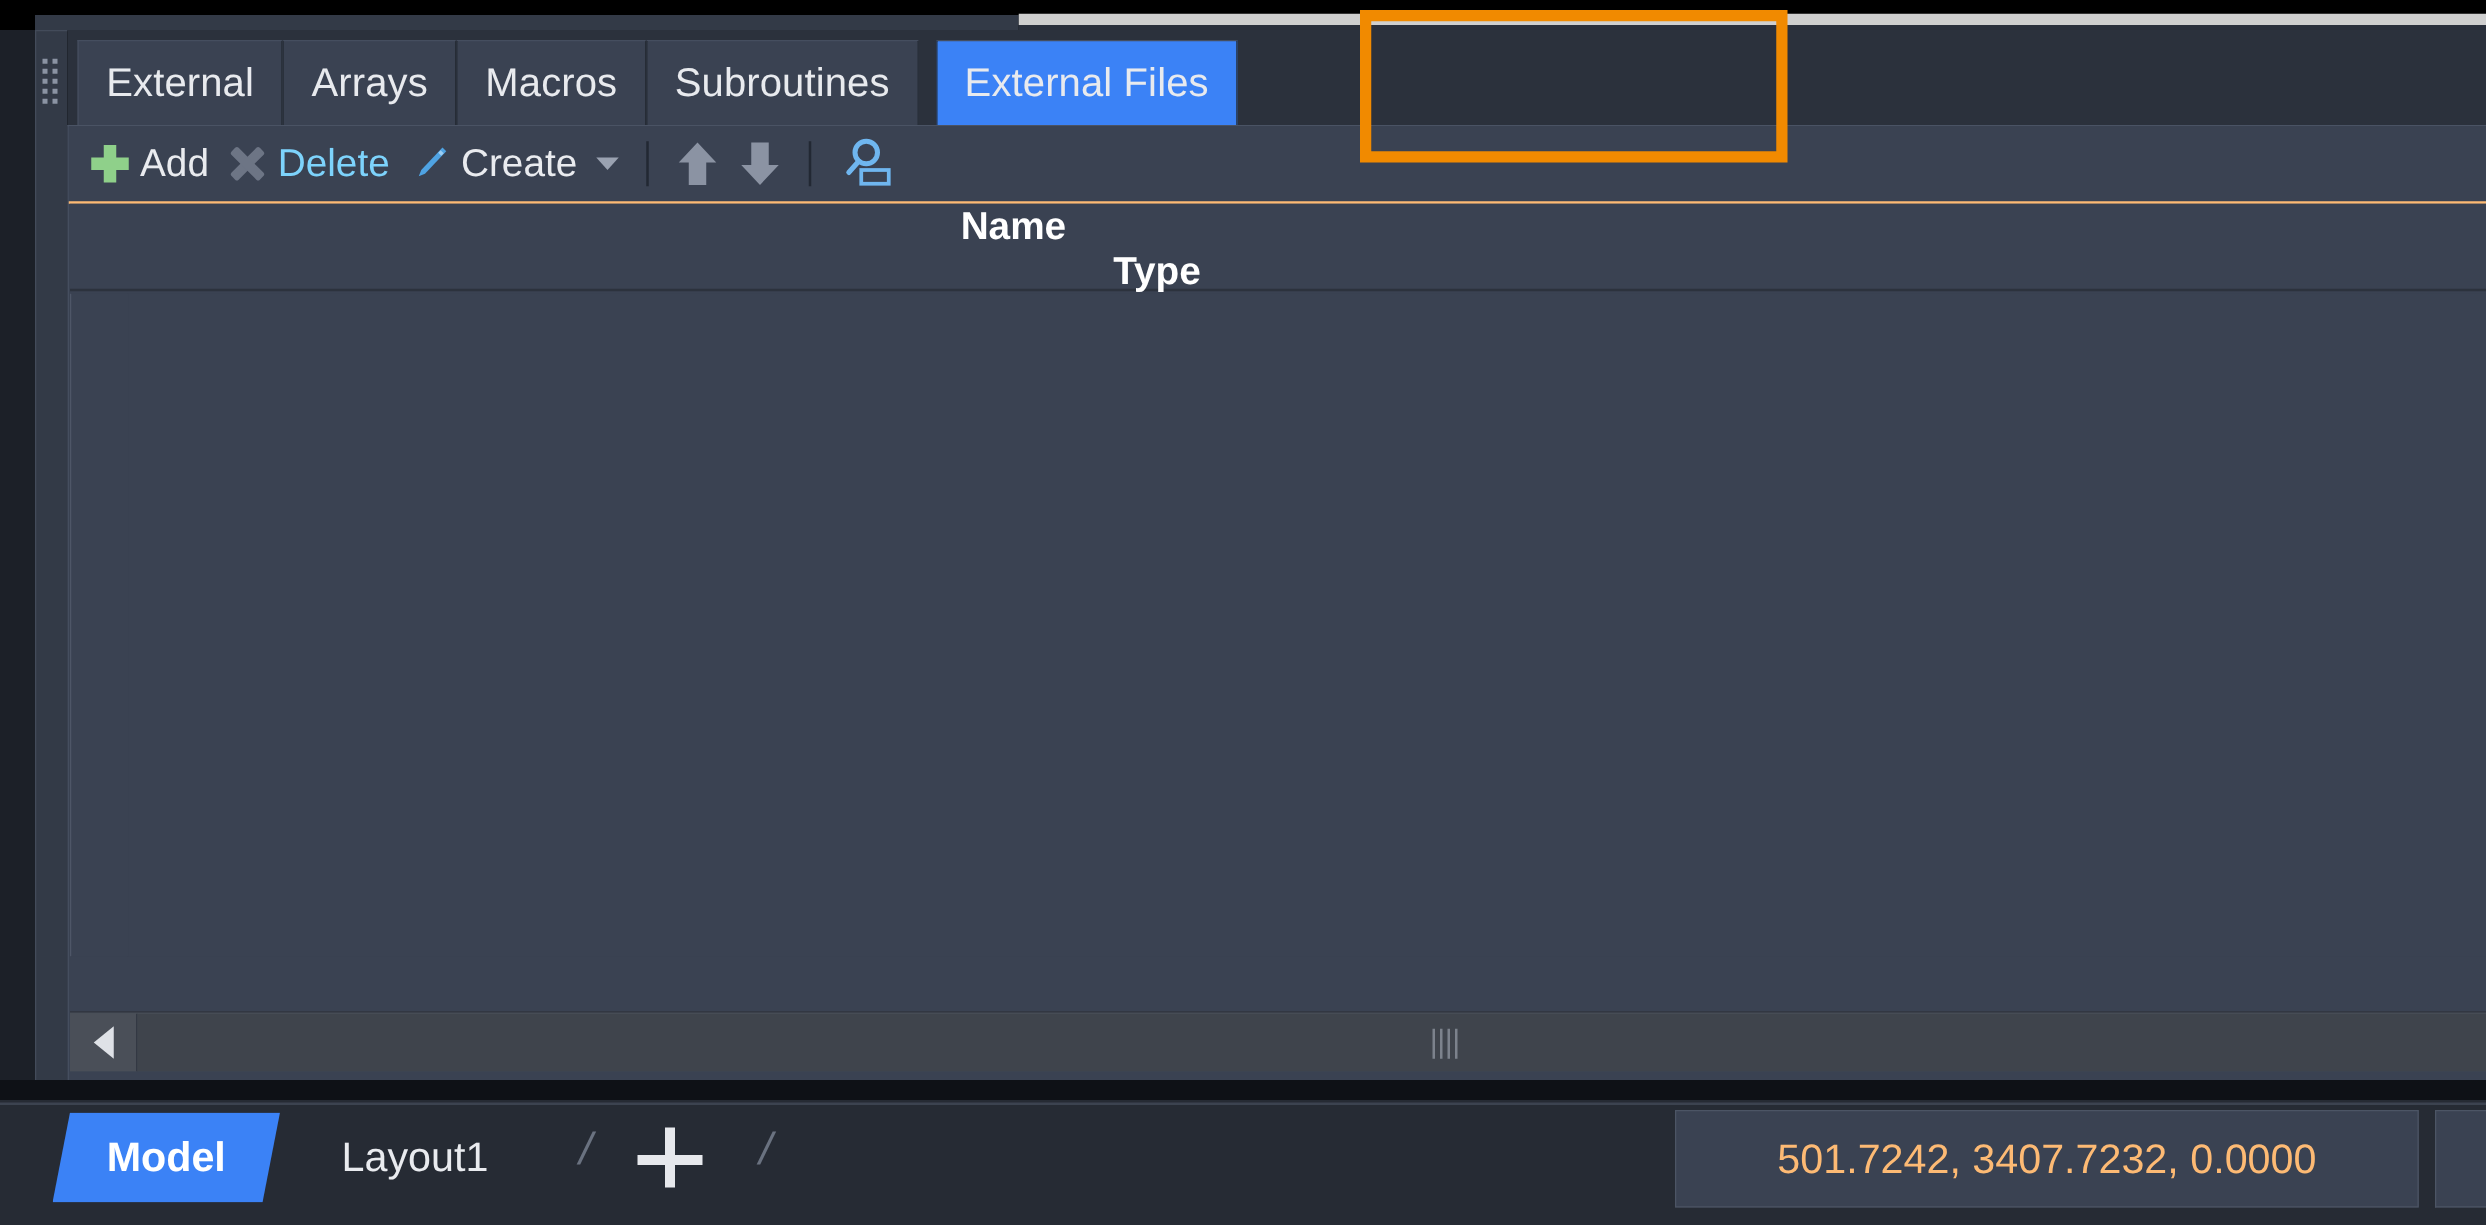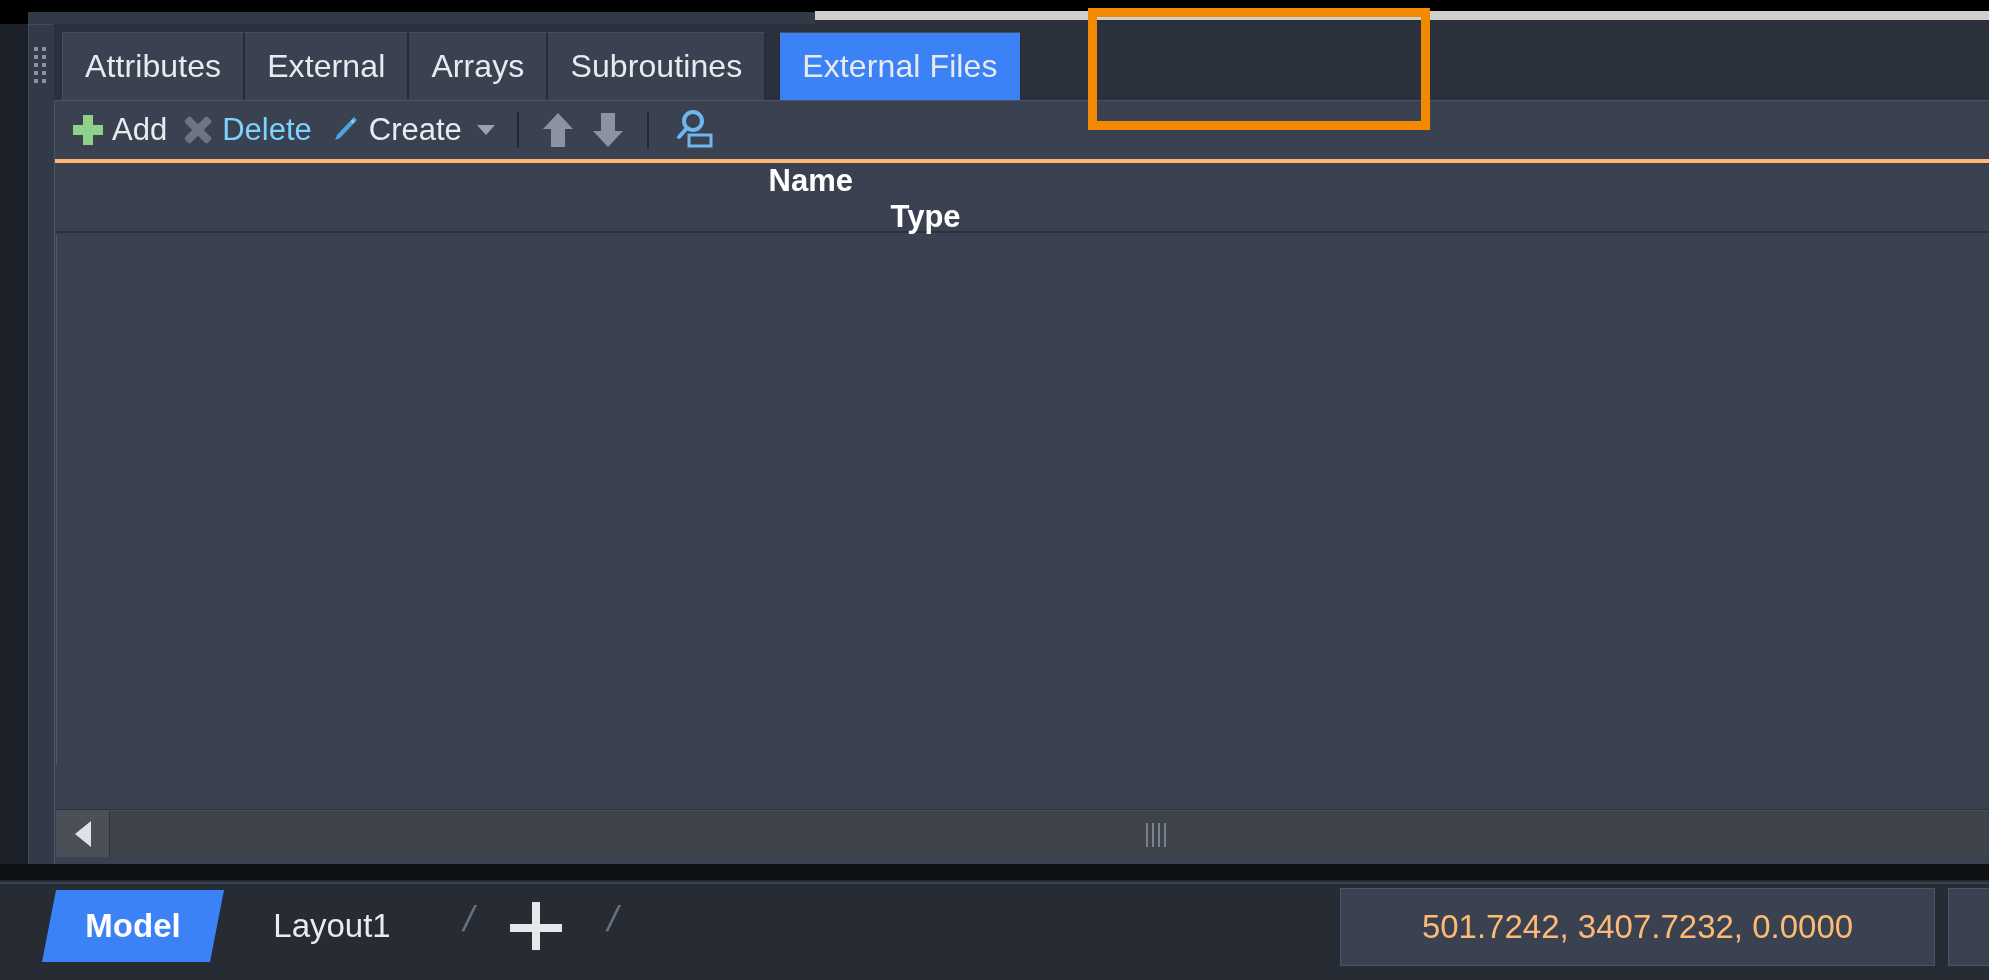--- a/index.html
+++ b/index.html
@@ -100,21 +100,21 @@
     border-top: 1px solid #4a5364;
     border-left: 1px solid #4a5364;
   }
 
   
   .toolbar {
     position: absolute; left: 55px; top: 101px; width: 1934px; height: 62px;
     background: #3a4252;
     display: flex; align-items: center;
     padding-left: 10px;
-    border-bottom: 4px solid #fdba74;
+    border-bottom: 2px solid #fdba74;
   }
   .tb-item {
     display: flex; align-items: center; gap: 9px;
     height: 62px; padding: 0 8px;
     font-size: 31px; color: #e9ebef;
     white-space: nowrap;
   }
   .tb-item.disabled { color: #7dd3fc; }
   .tb-sep {
     width: 2px; height: 36px; background: #222833; margin: 0 14px;
@@ -286,27 +286,27 @@
       <i></i>
       <i></i>
       <i></i>
       <i></i>
       <i></i>
   </div>
 
   <div class="tabstrip"></div>
   <div class="tabs-row">
     <div class="tab">
-      <span>Attributes</span>
-    </div>
-    <div class="tab">
       <span>External</span>
     </div>
     <div class="tab">
       <span>Arrays</span>
+    </div>
+    <div class="tab">
+      <span>Macros</span>
     </div>
     <div class="tab">
       <span>Subroutines</span>
     </div>
     <div class="tab selected" style="margin-left:14px;">
       <span>External Files</span>
     </div>
   </div>
 
   <div class="highlight-box"></div>

